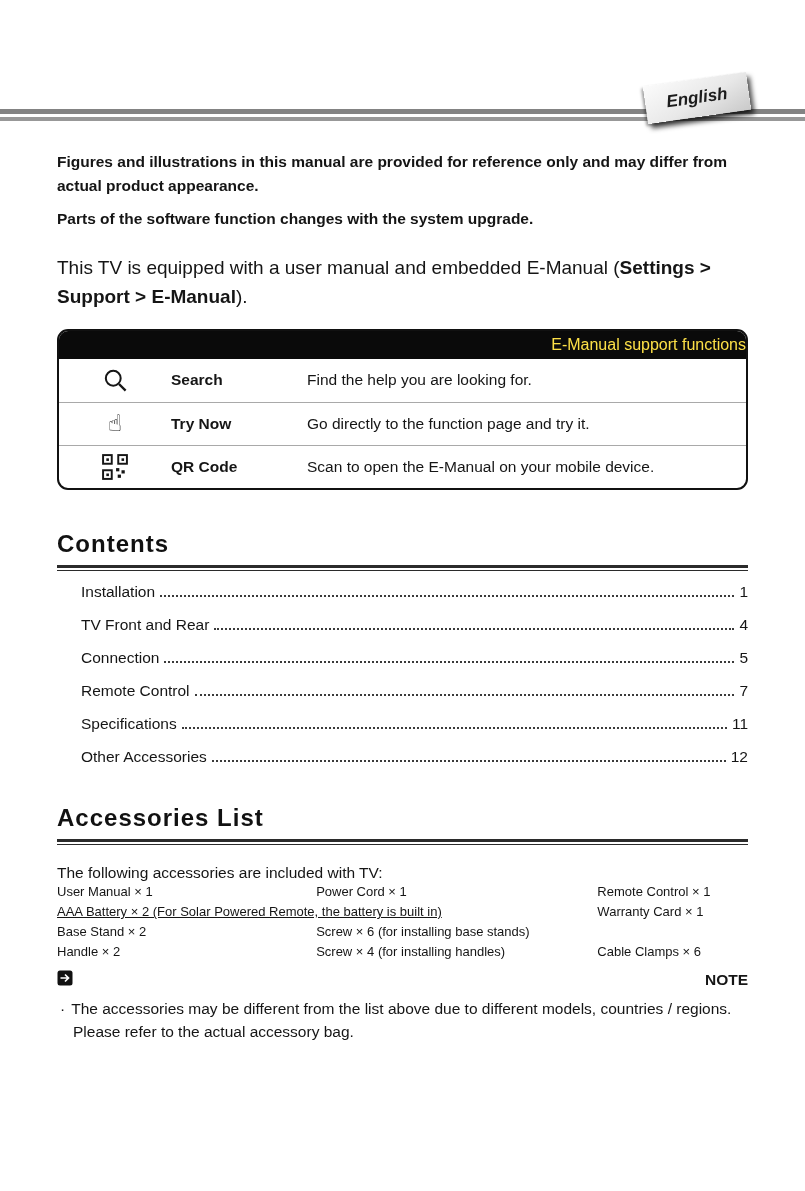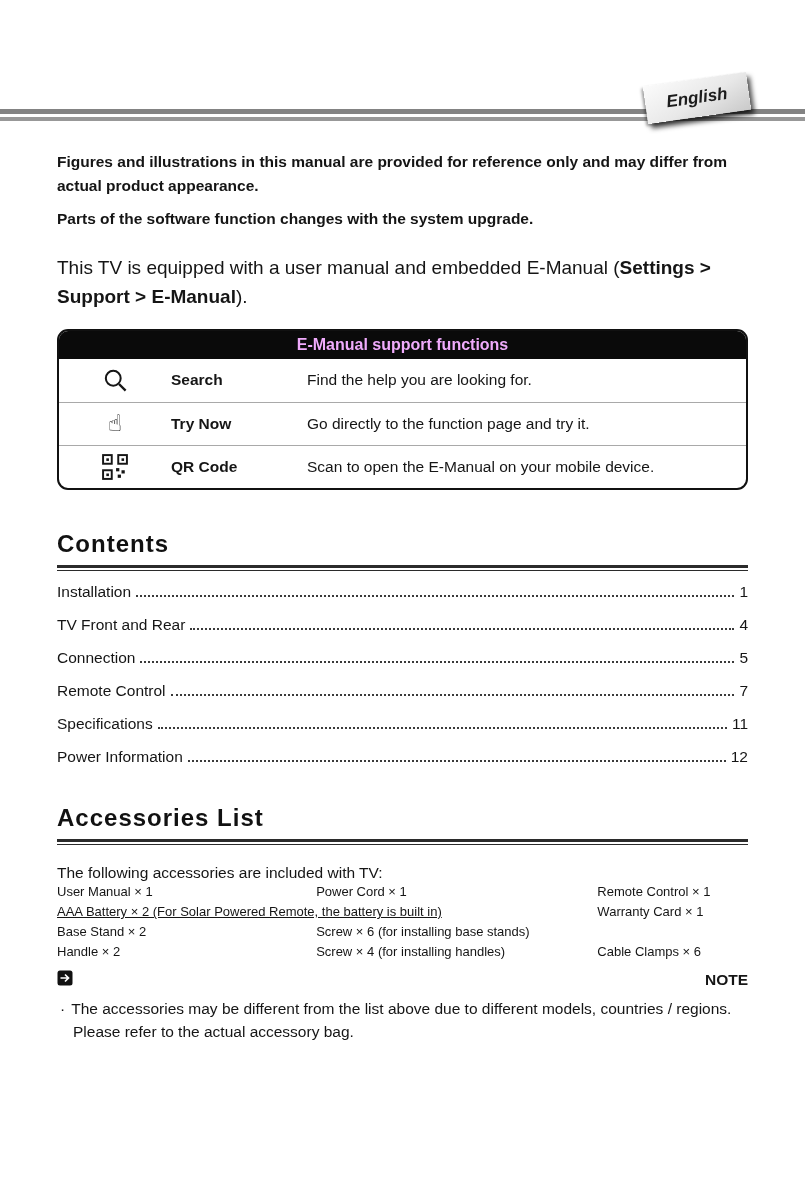--- a/index.html
+++ b/index.html
@@ -42,37 +42,37 @@
   .heading.accessories { margin-top:38px; }
 
   .find-para { margin-top:22px; font-size:19px; line-height:1.55; }
   .find-para b { font-weight:bold; }
 
   
   .support-table {
     margin-top:17px; border:2px solid #111; border-radius:11px; overflow:hidden;
   }
   .support-header {
-    background:#0a0a0a; color:#f0abfc; text-align:center; font-weight:bold;
+    background:#0a0a0a; color:#fde047; text-align:right; font-weight:normal;
     font-size:16px; padding:5px 0;
   }
   .support-row {
     display:grid; grid-template-columns:112px 136px 1fr; align-items:center;
     min-height:43px; padding:4px 10px 4px 0;
   }
   .support-row + .support-row { border-top:1px solid #a9a9a9; }
   .cell-icon { display:flex; justify-content:center; align-items:center; }
   .glyph-icon { font-family:"DejaVu Sans", sans-serif; font-size:23px; color:#111; line-height:1; }
   .cell-label { font-weight:bold; font-size:15.5px; }
   .cell-desc { font-size:15.5px; }
 
   
   .toc { margin-top:14px; }
   .toc-row { display:flex; align-items:flex-end; font-size:15.5px; margin:15px 0; }
-  .toc-label { white-space:nowrap; }
+  .toc-label { white-space:nowrap;margin-left:24px; }
   .toc-leader { flex:1; border-bottom:2px dotted #3a3a3a; margin:0 5px 4px 5px; }
   .toc-page { white-space:nowrap; }
 
   
   .acc-intro { margin-top:22px; font-size:15.5px; }
   .acc-grid { margin-top:0; font-size:13px; line-height:1.55; }
   .acc-row { display:grid; grid-template-columns:37.5% 40.7% 21.8%; }
   .acc-cell { padding:0; }
   .span2 { grid-column:1 / span 2;text-decoration:underline; }
   .acc-c2 { grid-column:2; }
@@ -172,21 +172,21 @@
       <span class="toc-label">Remote Control</span>
       <span class="toc-leader"></span>
       <span class="toc-page">7</span>
     </div>
     <div class="toc-row">
       <span class="toc-label">Specifications</span>
       <span class="toc-leader"></span>
       <span class="toc-page">11</span>
     </div>
     <div class="toc-row">
-      <span class="toc-label">Power Information</span>
+      <span class="toc-label">Other Accessories</span>
       <span class="toc-leader"></span>
       <span class="toc-page">12</span>
     </div>
   </div>
 
   <h1 class="heading accessories">Accessories List</h1>
 
   <p class="acc-intro">The following accessories are included with TV:</p>
 
   <div class="acc-grid">

